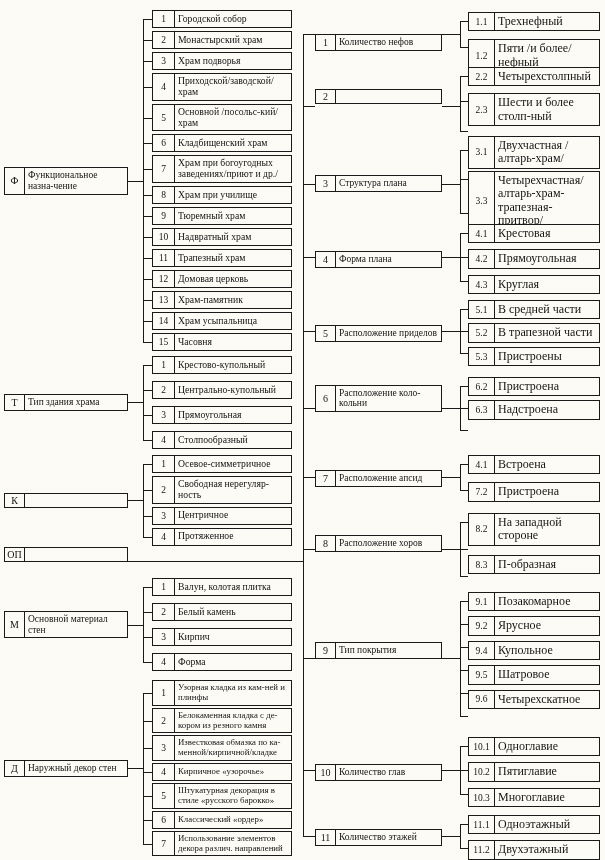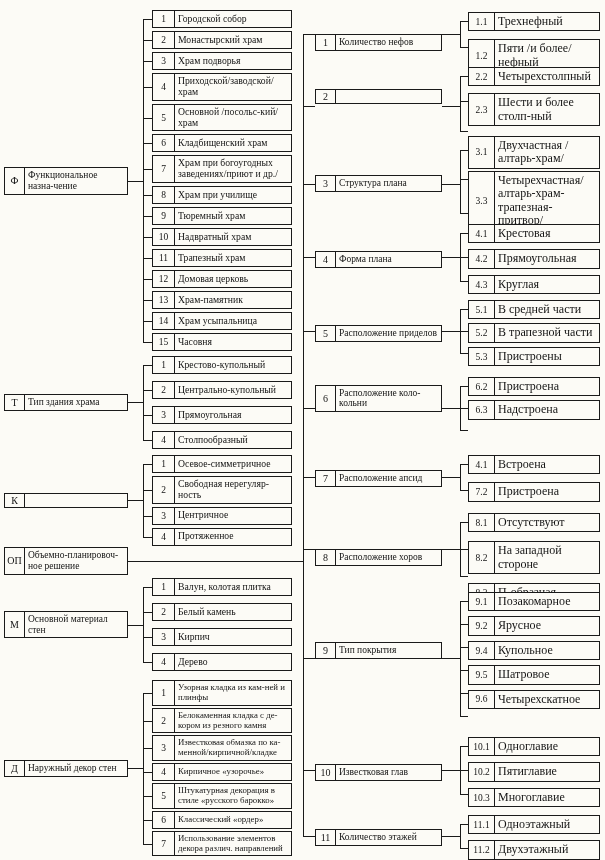--- a/index.html
+++ b/index.html
@@ -290,21 +290,21 @@
         <div class="item">
           <span class="num">2</span>
           <span class="lbl">Белый камень</span>
         </div>
         <div class="item">
           <span class="num">3</span>
           <span class="lbl">Кирпич</span>
         </div>
         <div class="item">
           <span class="num">4</span>
-          <span class="lbl">Дерево</span>
+          <span class="lbl">Форма</span>
         </div>
       </div>
   </div>
 
   <div class="sec left sec-d" style="top:680px;--g:2px">
     <div class="catcol">
       <div class="cat-box">
         <span class="code">Д</span>
         <span class="clabel">Наружный декор стен</span>
       </div>
@@ -336,21 +336,20 @@
         </div>
         <div class="item">
           <span class="num">7</span>
           <span class="lbl">Использование элементов декора различ. направлений</span>
         </div>
       </div>
   </div>
 
   <div id="op-box" class="cat-box">
     <span class="code">ОП</span>
-    <span class="clabel">Объемно-планировоч-ное решение</span>
   </div>
 
   <div class="sec right" style="top:12px;--g:8px">
     <div class="catcol">
       <div class="cat-box">
         <span class="code">1</span>
         <span class="clabel">Количество нефов</span>
       </div>
     </div>
     <div class="items">
@@ -488,24 +487,20 @@
 
   <div class="sec right" style="top:513px;--g:9px">
     <div class="catcol">
       <div class="cat-box">
         <span class="code">8</span>
         <span class="clabel">Расположение хоров</span>
       </div>
     </div>
     <div class="items">
         <div class="item">
-          <span class="num">8.1</span>
-          <span class="lbl">Отсутствуют</span>
-        </div>
-        <div class="item">
           <span class="num">8.2</span>
           <span class="lbl">На западной стороне</span>
         </div>
         <div class="item">
           <span class="num">8.3</span>
           <span class="lbl">П-образная</span>
         </div>
       </div>
   </div>
 
@@ -537,21 +532,21 @@
           <span class="num">9.6</span>
           <span class="lbl">Четырехскатное</span>
         </div>
       </div>
   </div>
 
   <div class="sec right" style="top:737px;--g:6px">
     <div class="catcol">
       <div class="cat-box">
         <span class="code">10</span>
-        <span class="clabel">Известковая глав</span>
+        <span class="clabel">Количество глав</span>
       </div>
     </div>
     <div class="items">
         <div class="item">
           <span class="num">10.1</span>
           <span class="lbl">Одноглавие</span>
         </div>
         <div class="item">
           <span class="num">10.2</span>
           <span class="lbl">Пятиглавие</span>

